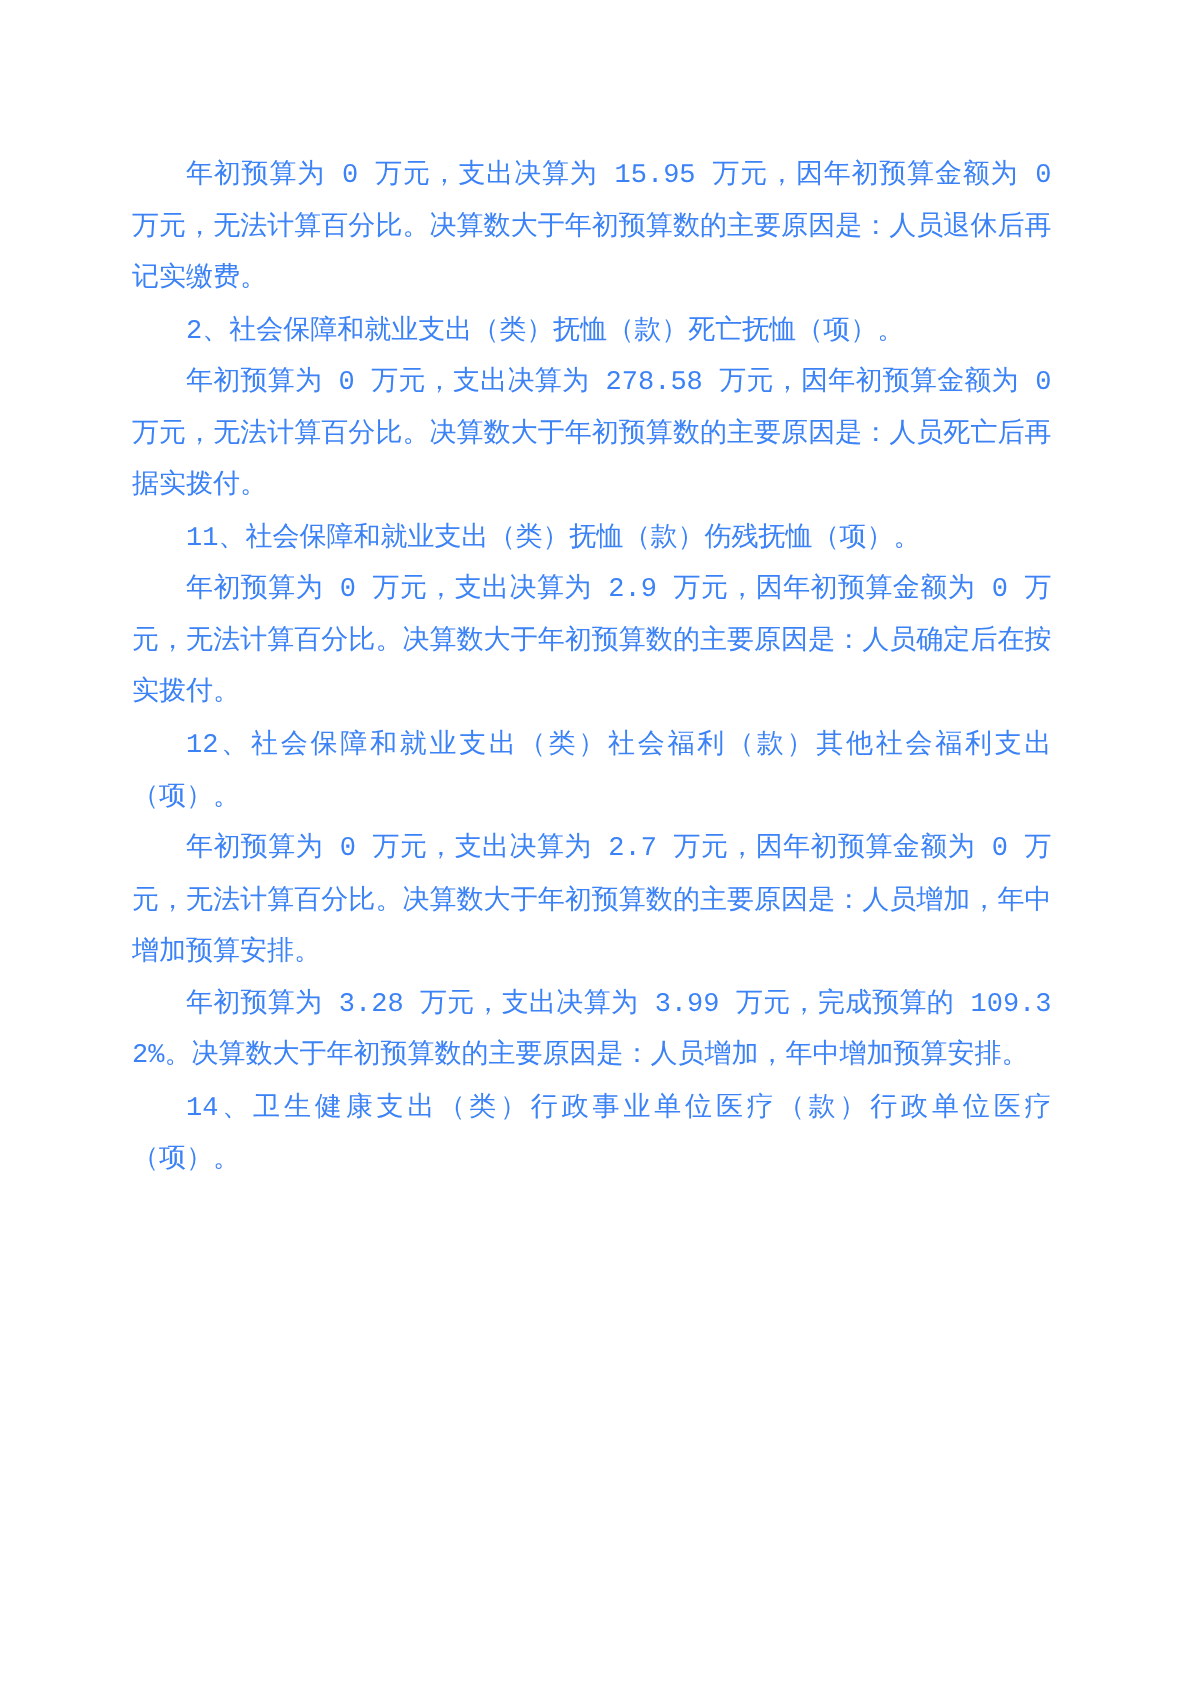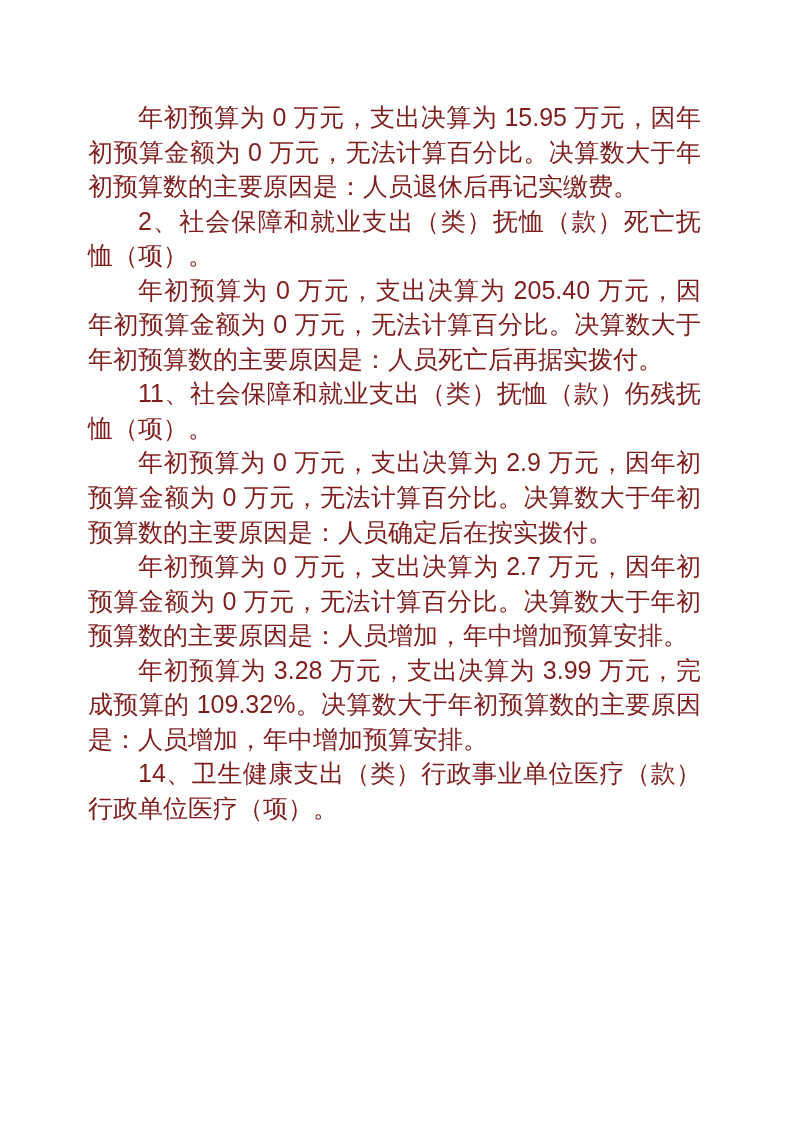--- a/index.html
+++ b/index.html
@@ -10,42 +10,43 @@
   .page {
     position: relative;
     width: 793px;
     height: 1122px;
     background: #ffffff;
     box-sizing: border-box;
     padding: 100px 92px 0 88px;
     overflow: hidden;
   }
   .doc-body {
-    font-family: Liberation Sans, sans-serif;
-    font-size: 25px;
+    font-family: Liberation Mono, monospace;
+    font-size: 18px;
     line-height: 34.55px;
-    color: #7f1d1d;
+    color: #3b82f6;
     width: 613px;
   }
   .doc-body p {
     margin: 0;
     padding: 0;
     text-indent: 2em;
     text-align: justify;
     text-justify: inter-ideograph;
     word-break: break-all;
   }
 </style>
 </head>
 <body>
 
 <div class="page">
   <div class="doc-body">
     <p>年初预算为 0 万元，支出决算为 15.95 万元，因年初预算金额为 0 万元，无法计算百分比。决算数大于年初预算数的主要原因是：人员退休后再记实缴费。</p>
     <p>2、社会保障和就业支出（类）抚恤（款）死亡抚恤（项）。</p>
-    <p>年初预算为 0 万元，支出决算为 205.40 万元，因年初预算金额为 0 万元，无法计算百分比。决算数大于年初预算数的主要原因是：人员死亡后再据实拨付。</p>
+    <p>年初预算为 0 万元，支出决算为 278.58 万元，因年初预算金额为 0 万元，无法计算百分比。决算数大于年初预算数的主要原因是：人员死亡后再据实拨付。</p>
     <p>11、社会保障和就业支出（类）抚恤（款）伤残抚恤（项）。</p>
     <p>年初预算为 0 万元，支出决算为 2.9 万元，因年初预算金额为 0 万元，无法计算百分比。决算数大于年初预算数的主要原因是：人员确定后在按实拨付。</p>
+    <p>12、社会保障和就业支出（类）社会福利（款）其他社会福利支出（项）。</p>
     <p>年初预算为 0 万元，支出决算为 2.7 万元，因年初预算金额为 0 万元，无法计算百分比。决算数大于年初预算数的主要原因是：人员增加，年中增加预算安排。</p>
     <p>年初预算为 3.28 万元，支出决算为 3.99 万元，完成预算的 109.32%。决算数大于年初预算数的主要原因是：人员增加，年中增加预算安排。</p>
     <p>14、卫生健康支出（类）行政事业单位医疗（款）行政单位医疗（项）。</p>
   </div>
 </div>
 
 </body></html>

